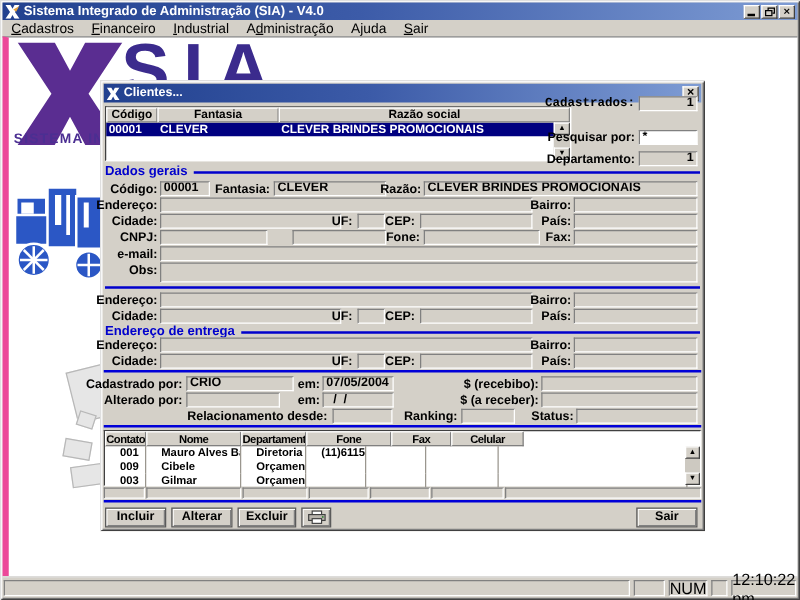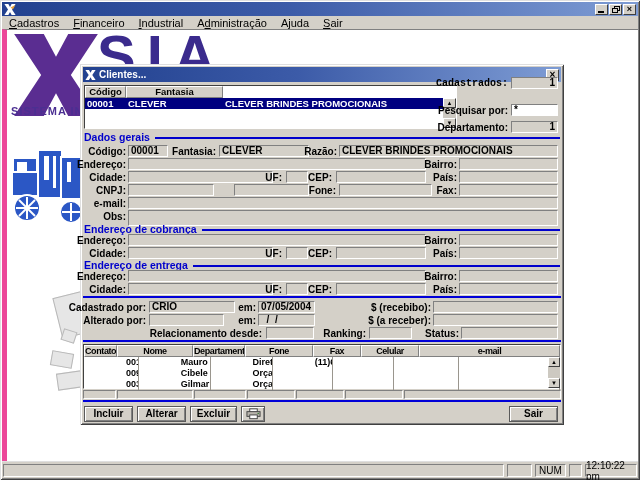--- a/index.html
+++ b/index.html
@@ -74,46 +74,47 @@
           font-size:6px; line-height:8px; text-align:center; color:#000; }
   .strack { flex:1; }
 
   
   .ctable { position:absolute; left:3px; top:280px; width:478px; height:45px; background:#fff;
             border:1px solid; border-color:#404040 #fff #fff #404040; }
   .chead { display:flex; height:12px; }
   .chead div { background:#d4d0c8; border:1px solid; border-color:#fff #808080 #808080 #fff;
                font-size:9px; font-weight:bold; text-align:center; line-height:10px; letter-spacing:-0.4px; overflow:hidden; }
   .crow { display:flex; height:11px; font-size:9px; font-weight:bold; }
-  .crow div { padding-left:2px; border-right:1px solid #9a968e; line-height:10px; white-space:nowrap; overflow:hidden;margin-left:40px; }
+  .crow div { padding-left:12px; border-right:1px solid #9a968e; line-height:10px; white-space:nowrap; overflow:hidden; }
   .cscroll { position:absolute; right:0; top:12px; bottom:0; width:12px; background:#cdc9c1; display:flex; flex-direction:column; }
 
   .strip { position:absolute; left:3px; top:326px; width:478px; height:9px; display:flex; gap:1px; }
   .strip div { background:#d4d0c8; border:1px solid; border-color:#808080 #fff #fff #808080; }
 
   .btn { position:absolute; top:342px; height:16px; background:#d4d0c8; border:1px solid #5a5a5a;
          box-shadow: inset 1px 1px 0 #fff, inset -1px -1px 0 #808080;
          font-size:10px; font-weight:bold; text-align:center; line-height:14px; }
 
   
   .statusbar { position:absolute; left:2px; right:2px; bottom:2px; height:17px; background:#d4d0c8;
                border-top:1px solid #dfdfdf; display:flex; gap:3px; padding:2px 1px 1px 1px; }
-  .sb-panel { border:1px solid; border-color:#808080 #fff #fff #808080; font-size:10px;
+  .sb-panel { border:1px solid; border-color:#808080 #fff #fff #808080; font-size:13px;
               display:flex; align-items:center; justify-content:center; }
 </style>
 </head>
 <body>
 
 <div class="stage">
 
   <div class="titlebar">
     <svg width="12" height="11" viewBox="0 0 100 94">
       <path fill="#ffffff" d="M2 0 H36 L50 26 L64 0 H98 L67 47 L98 94 H64 L50 68 L36 94 H2 L33 47 Z"></path>
       <path fill="#e8a33d" d="M55 30 L95 8 L75 46 Z"></path>
     </svg>
+    <span class="title">Sistema Integrado de Administração (SIA) - V4.0</span>
     <span class="winbtns">
       <span class="winbtn">
           <i class="glyph-min"></i>
         </span>
       <span class="winbtn glyph-restore">
           <i></i>
           <i></i>
         </span>
       <span class="winbtn">
           <span>×</span>
@@ -179,20 +180,21 @@
           <path fill="#ffffff" d="M2 0 H36 L50 26 L64 0 H98 L67 47 L98 94 H64 L50 68 L36 94 H2 L33 47 Z"></path>
         </svg>
         <span class="title">Clientes...</span>
         <span class="dlg-close"><span>×</span></span>
       </div>
 
       <div class="grid">
         <div class="ghead">
           <div style="width:41px;">Código</div>
           <div style="width:97px;">Fantasia</div>
+          <div style="flex:1;">Razão social</div>
         </div>
         <div class="grow">
           <div style="width:41px;">00001</div>
           <div style="width:97px;">CLEVER</div>
           <div style="flex:1;">CLEVER BRINDES PROMOCIONAIS</div>
         </div>
         <div class="vscroll">
           <div class="sbtn">▲</div>
           <div class="strack"></div>
           <div class="sbtn">▼</div>
@@ -241,21 +243,20 @@
       <span class="lbl" style="right:107px; top:121px;">Fax:</span>
       <div class="field" style="left:379px; top:120px; width:99px;"></div>
 
       <span class="lbl" style="right:438px; top:134px;">e-mail:</span>
       <div class="field" style="left:48px; top:133px; width:430px;"></div>
 
       <span class="lbl" style="right:438px; top:147px;">Obs:</span>
       <div class="field" style="left:48px; top:146px; width:430px; height:16px;"></div>
 
       <div class="sec" style="top:160px;">
-        <span class="sec-t">Endereço de cobrança</span>
           <span class="sec-line"></span>
       </div>
       <span class="lbl" style="right:438px; top:171px;">Endereço:</span>
       <div class="field" style="left:48px; top:170px; width:298px;"></div>
       <span class="lbl" style="right:107px; top:171px;">Bairro:</span>
       <div class="field" style="left:379px; top:170px; width:99px;"></div>
       <span class="lbl" style="right:438px; top:184px;">Cidade:</span>
       <div class="field" style="left:48px; top:183px; width:145px;"></div>
       <span class="lbl" style="right:282px; top:184px;">UF:</span>
       <div class="field" style="left:206px; top:183px; width:22px;"></div>
@@ -307,21 +308,20 @@
       <div class="blueline" style="top:276px;"></div>
 
       <div class="ctable">
         <div class="chead">
           <div style="width:33px;">Contato</div>
           <div style="width:76px;">Nome</div>
           <div style="width:52px;">Departamento</div>
           <div style="width:68px;">Fone</div>
           <div style="width:48px;">Fax</div>
           <div style="width:58px;">Celular</div>
-          <div style="flex:1;">e-mail</div>
         </div>
         <div class="crow">
           <div style="width:33px;">001</div>
           <div style="width:76px;">Mauro Alves Banaco</div>
           <div style="width:52px;">Diretoria</div>
           <div style="width:48px;">(11)61150822</div>
           <div style="width:48px;"></div>
           <div style="width:58px;"></div>
           <div style="width:151px;"></div>
         </div>

